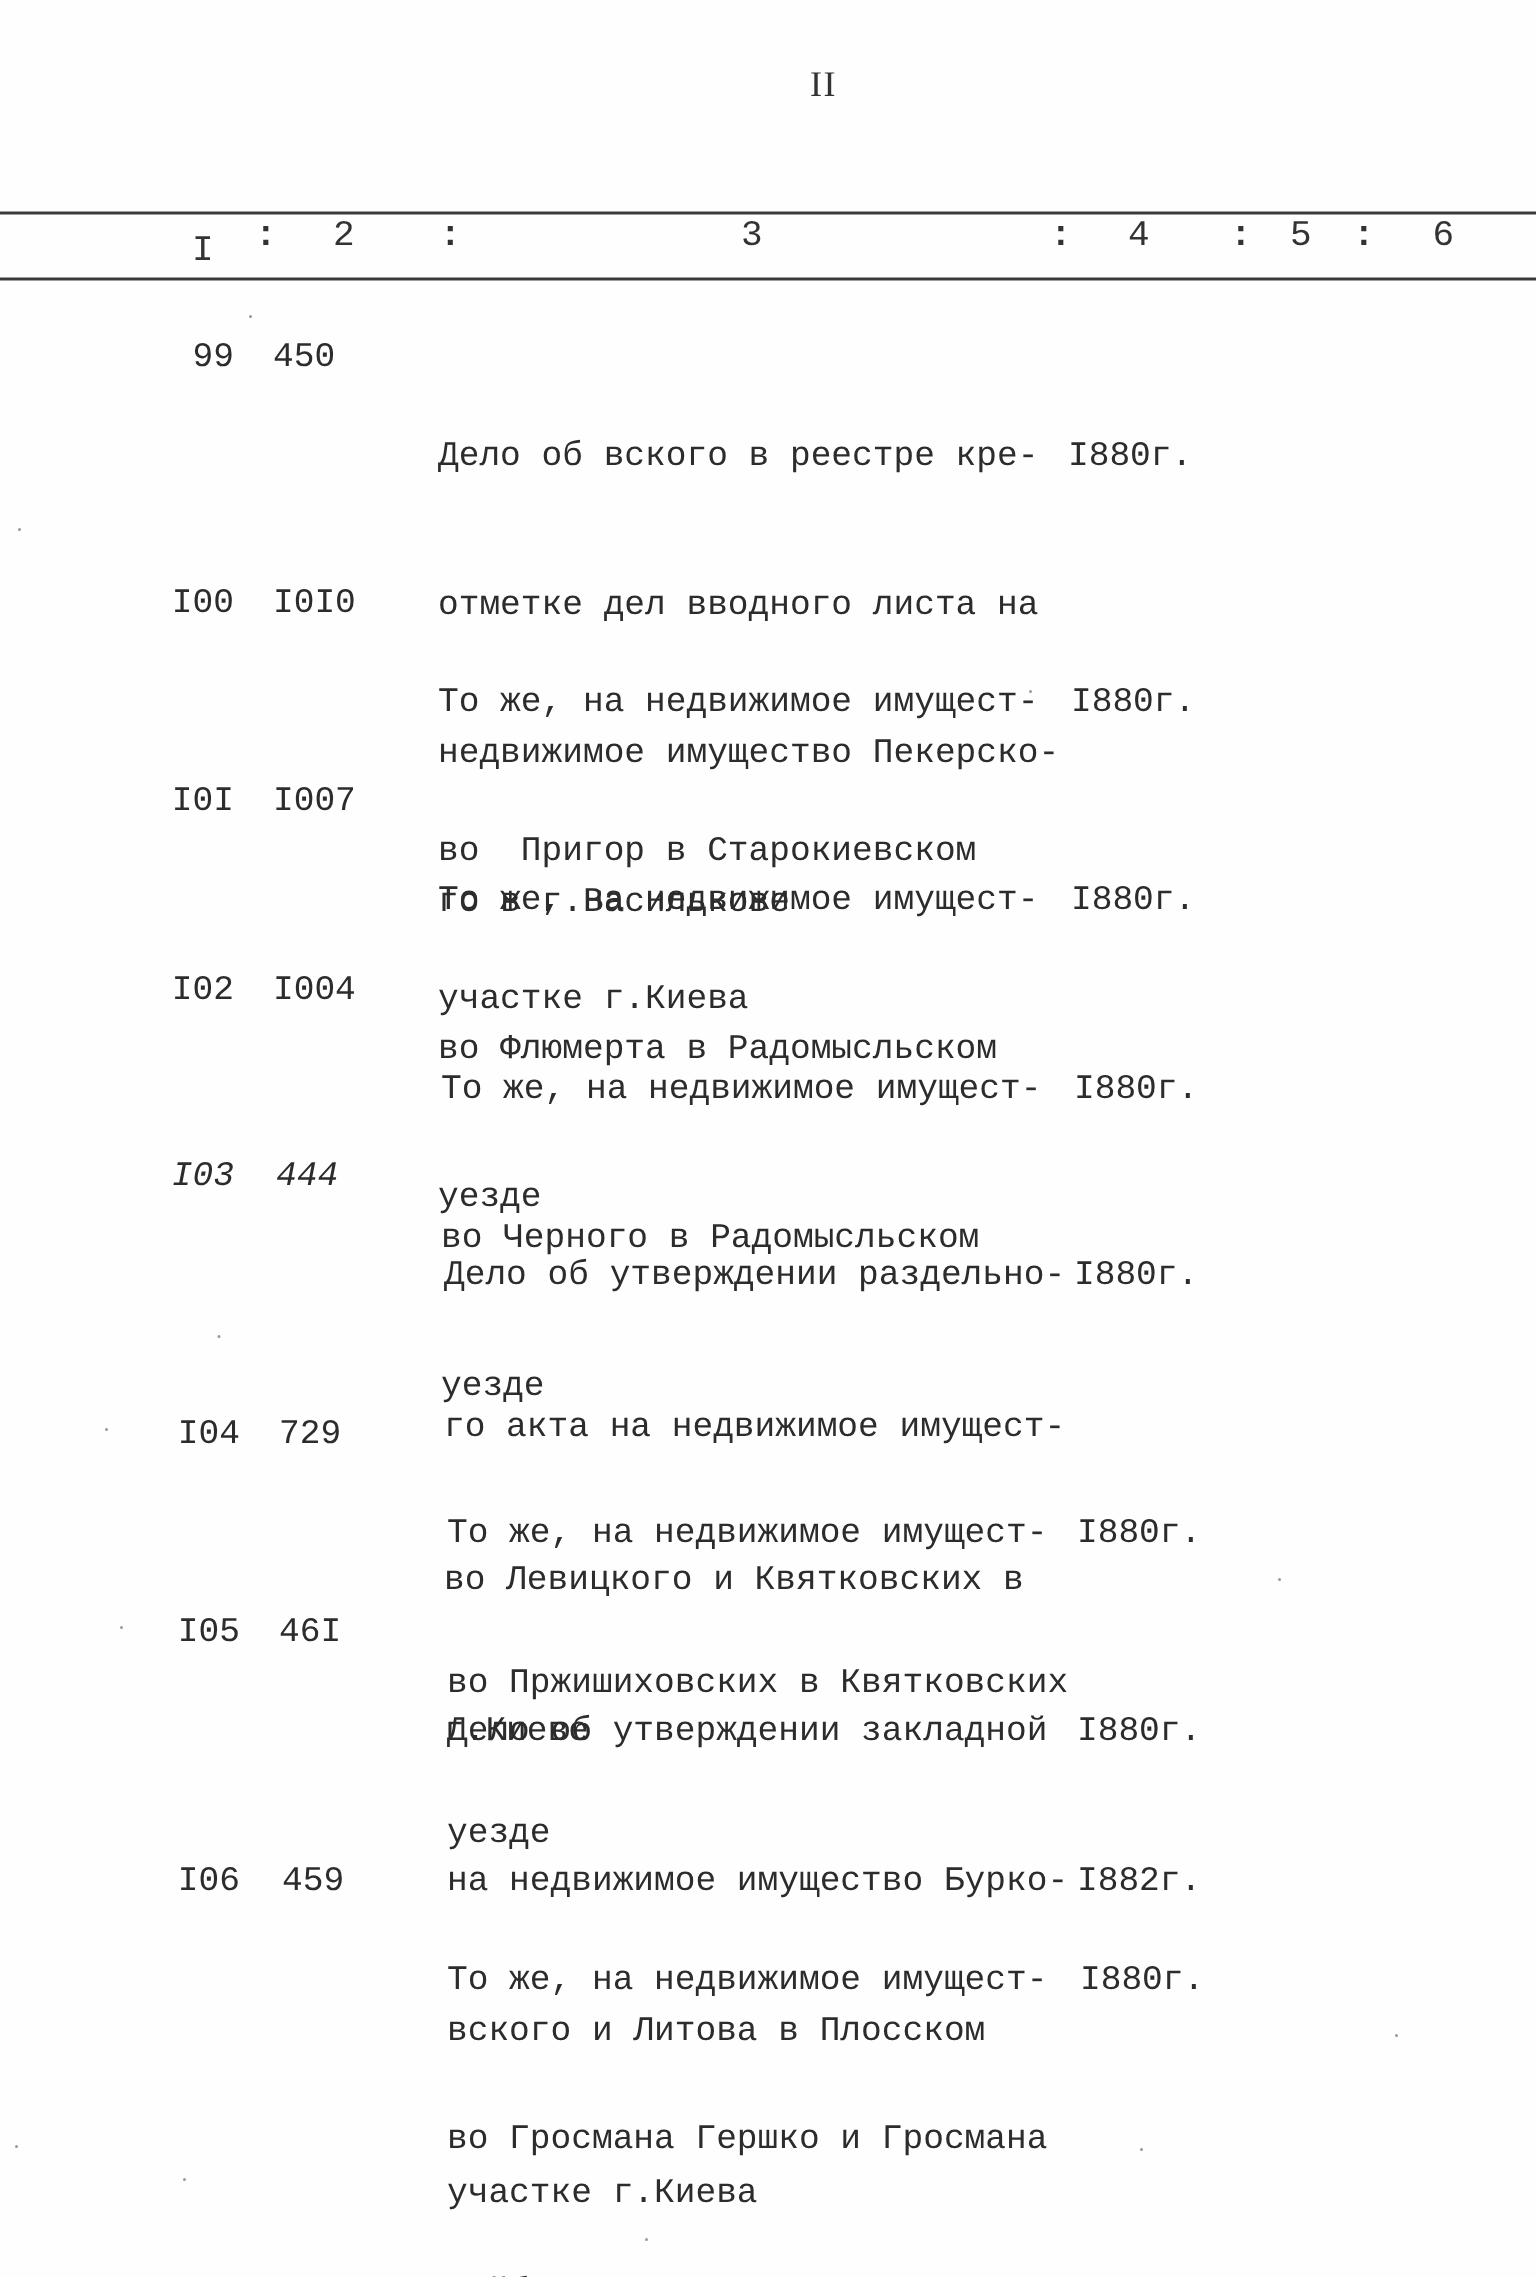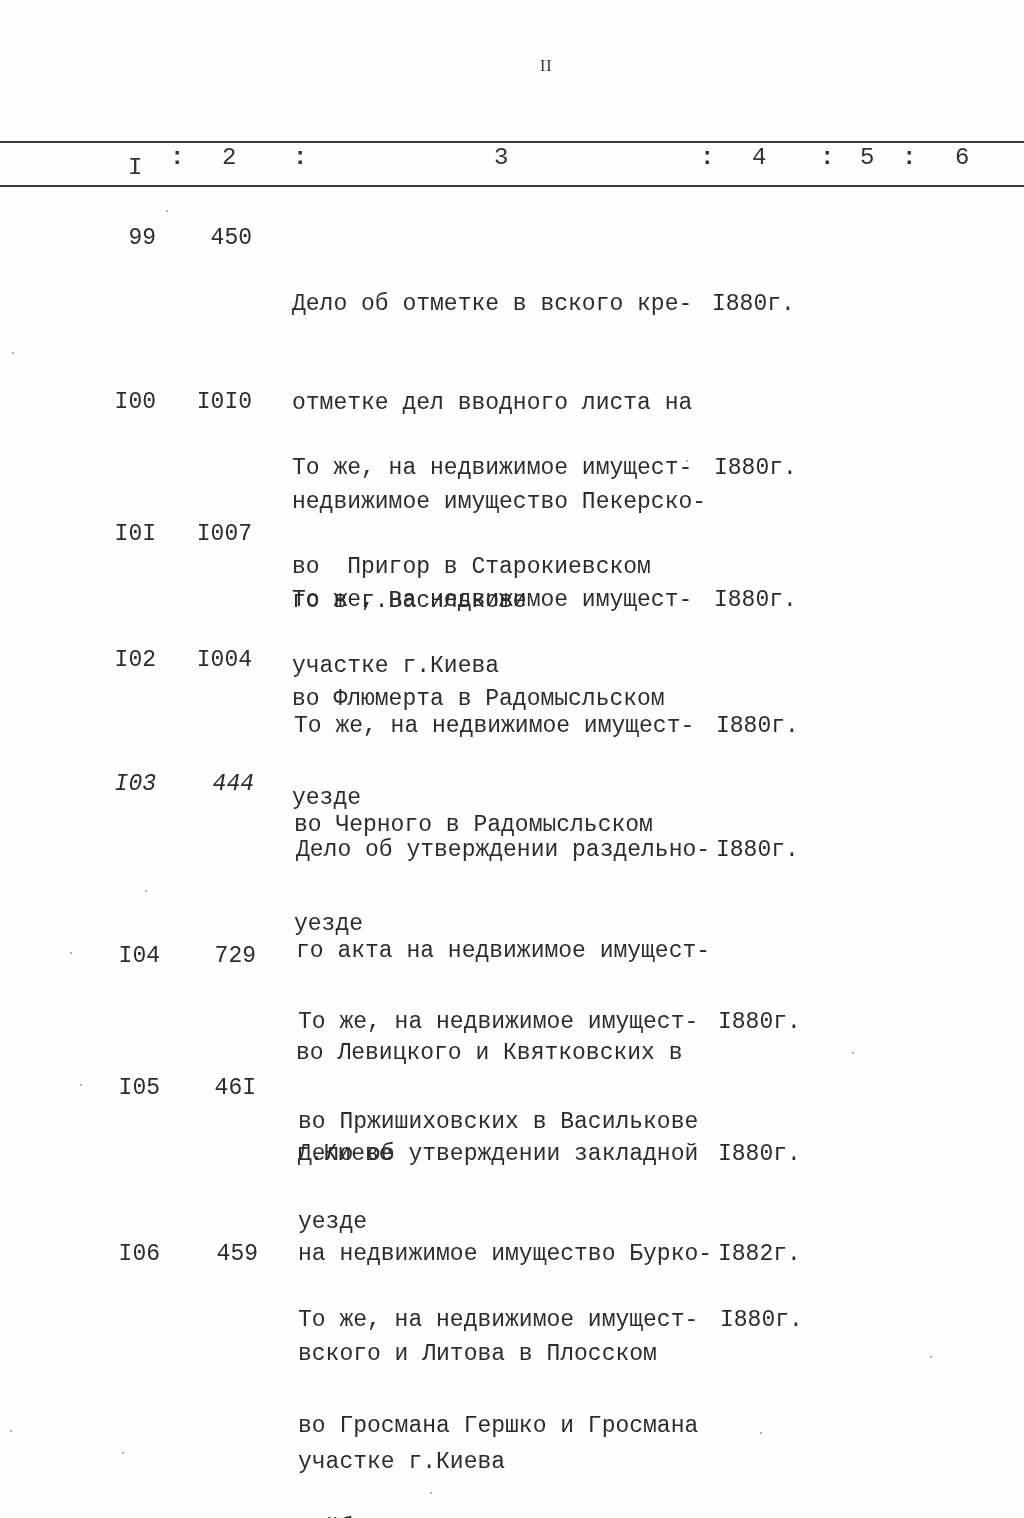--- a/index.html
+++ b/index.html
@@ -17,22 +17,22 @@
     }
     .page {
       position: absolute;
       left: 0; top: 0;
       width: 1024px; height: 1518px;
       background: #fefefe;
     }
     .page-number {
       position: absolute;
       left: 540px;
-      top: 57px;
-      font-size: 16px;
+      top: 44px;
+      font-size: 24px;
       letter-spacing: 1px;
       color: #333;
       font-family: "Liberation Serif", "DejaVu Serif", serif;
     }
     .rule {
       position: absolute;
       left: 0;
       width: 1024px;
       height: 0;
       border-top: 2px solid #3a3a3a;
@@ -53,21 +53,21 @@
     }
     .cell {
       position: absolute;
       top: 0;
       font-size: 23px;
       line-height: 33px;
       white-space: pre;
       color: #2c2c2c;
     }
     .c-num { text-align: right; width: 60px; }
-    .c-file { text-align: right; width: 70px; }
+    .c-file { text-align: left; width: 70px; }
     .c-desc { }
     .c-date { }
     .speck {
       position: absolute;
       width: 2px; height: 2px;
       background: #999;
       border-radius: 1px;
     }
   </style>
 </head>
@@ -92,21 +92,21 @@
     <span class="hdr sep" style="left:902px;">:</span>
     <span class="hdr" style="left:955px;">6</span>
   </div>
 
   <div class="rule bottom"></div>
 
   <div class="entry" style="top:222px;">
     <span class="cell c-num" style="left:96px;">99</span>
     <span class="cell c-file" style="left:182px;">450</span>
     <div class="cell c-desc" style="left:292px;">
-      <div>Дело об отметке в вского кре-</div>
+      <div>Дело об вского в реестре кре-</div>
       <div>отметке дел вводного листа на</div>
       <div>недвижимое имущество Пекерско-</div>
       <div>го в г.Василькове</div>
     </div>
     <div class="cell c-date" style="left:712px;">
       <div>I880г.</div>
     </div>
   </div>
 
   <div class="entry" style="top:386px;">
@@ -160,21 +160,21 @@
     <div class="cell c-date" style="left:716px;">
       <div>I880г.</div>
     </div>
   </div>
 
   <div class="entry" style="top:940px;">
     <span class="cell c-num" style="left:100px;text-align:right;">I04</span>
     <span class="cell c-file" style="left:186px;">729</span>
     <div class="cell c-desc" style="left:298px;">
       <div style="height:34px">То же, на недвижимое имущест-</div>
-      <div style="height:34px">во Пржишиховских в Василькове</div>
+      <div style="height:34px">во Пржишиховских в Квятковских</div>
       <div>уезде</div>
     </div>
     <div class="cell c-date" style="left:718px;">
       <div>I880г.</div>
     </div>
   </div>
 
   <div class="entry" style="top:1072px;">
     <span class="cell c-num" style="left:100px;">I05</span>
     <span class="cell c-file" style="left:186px;">46I</span>

